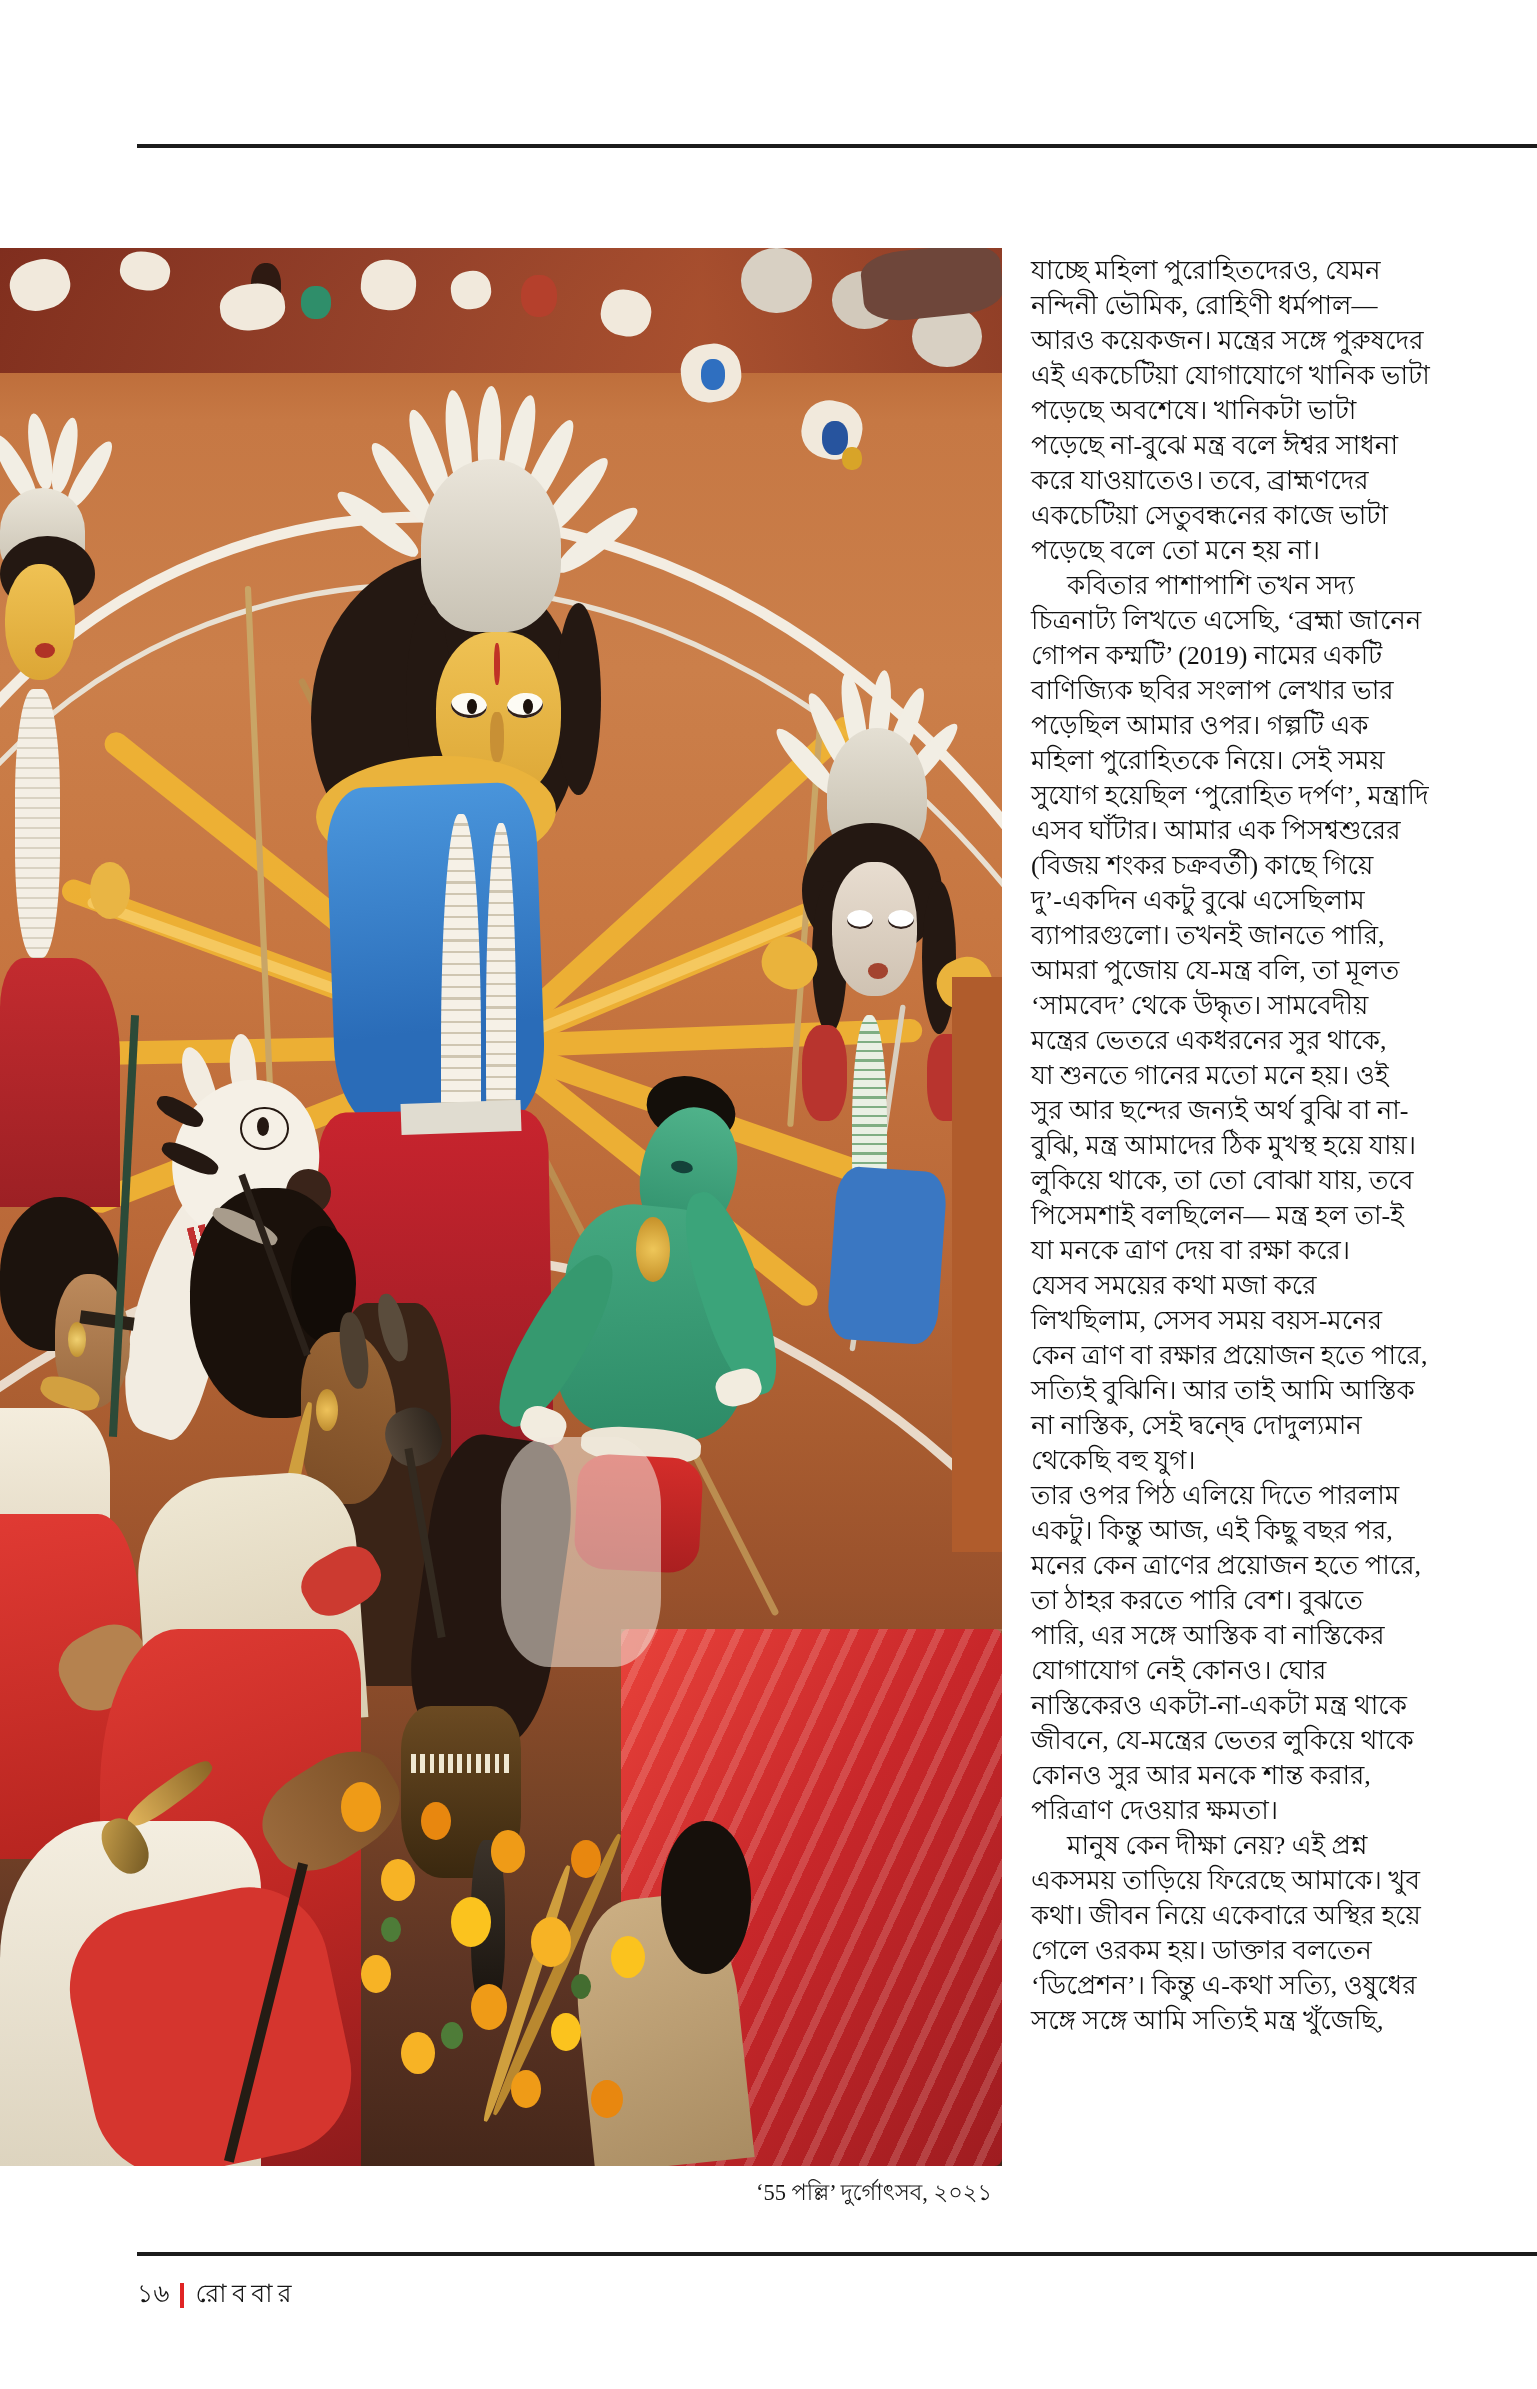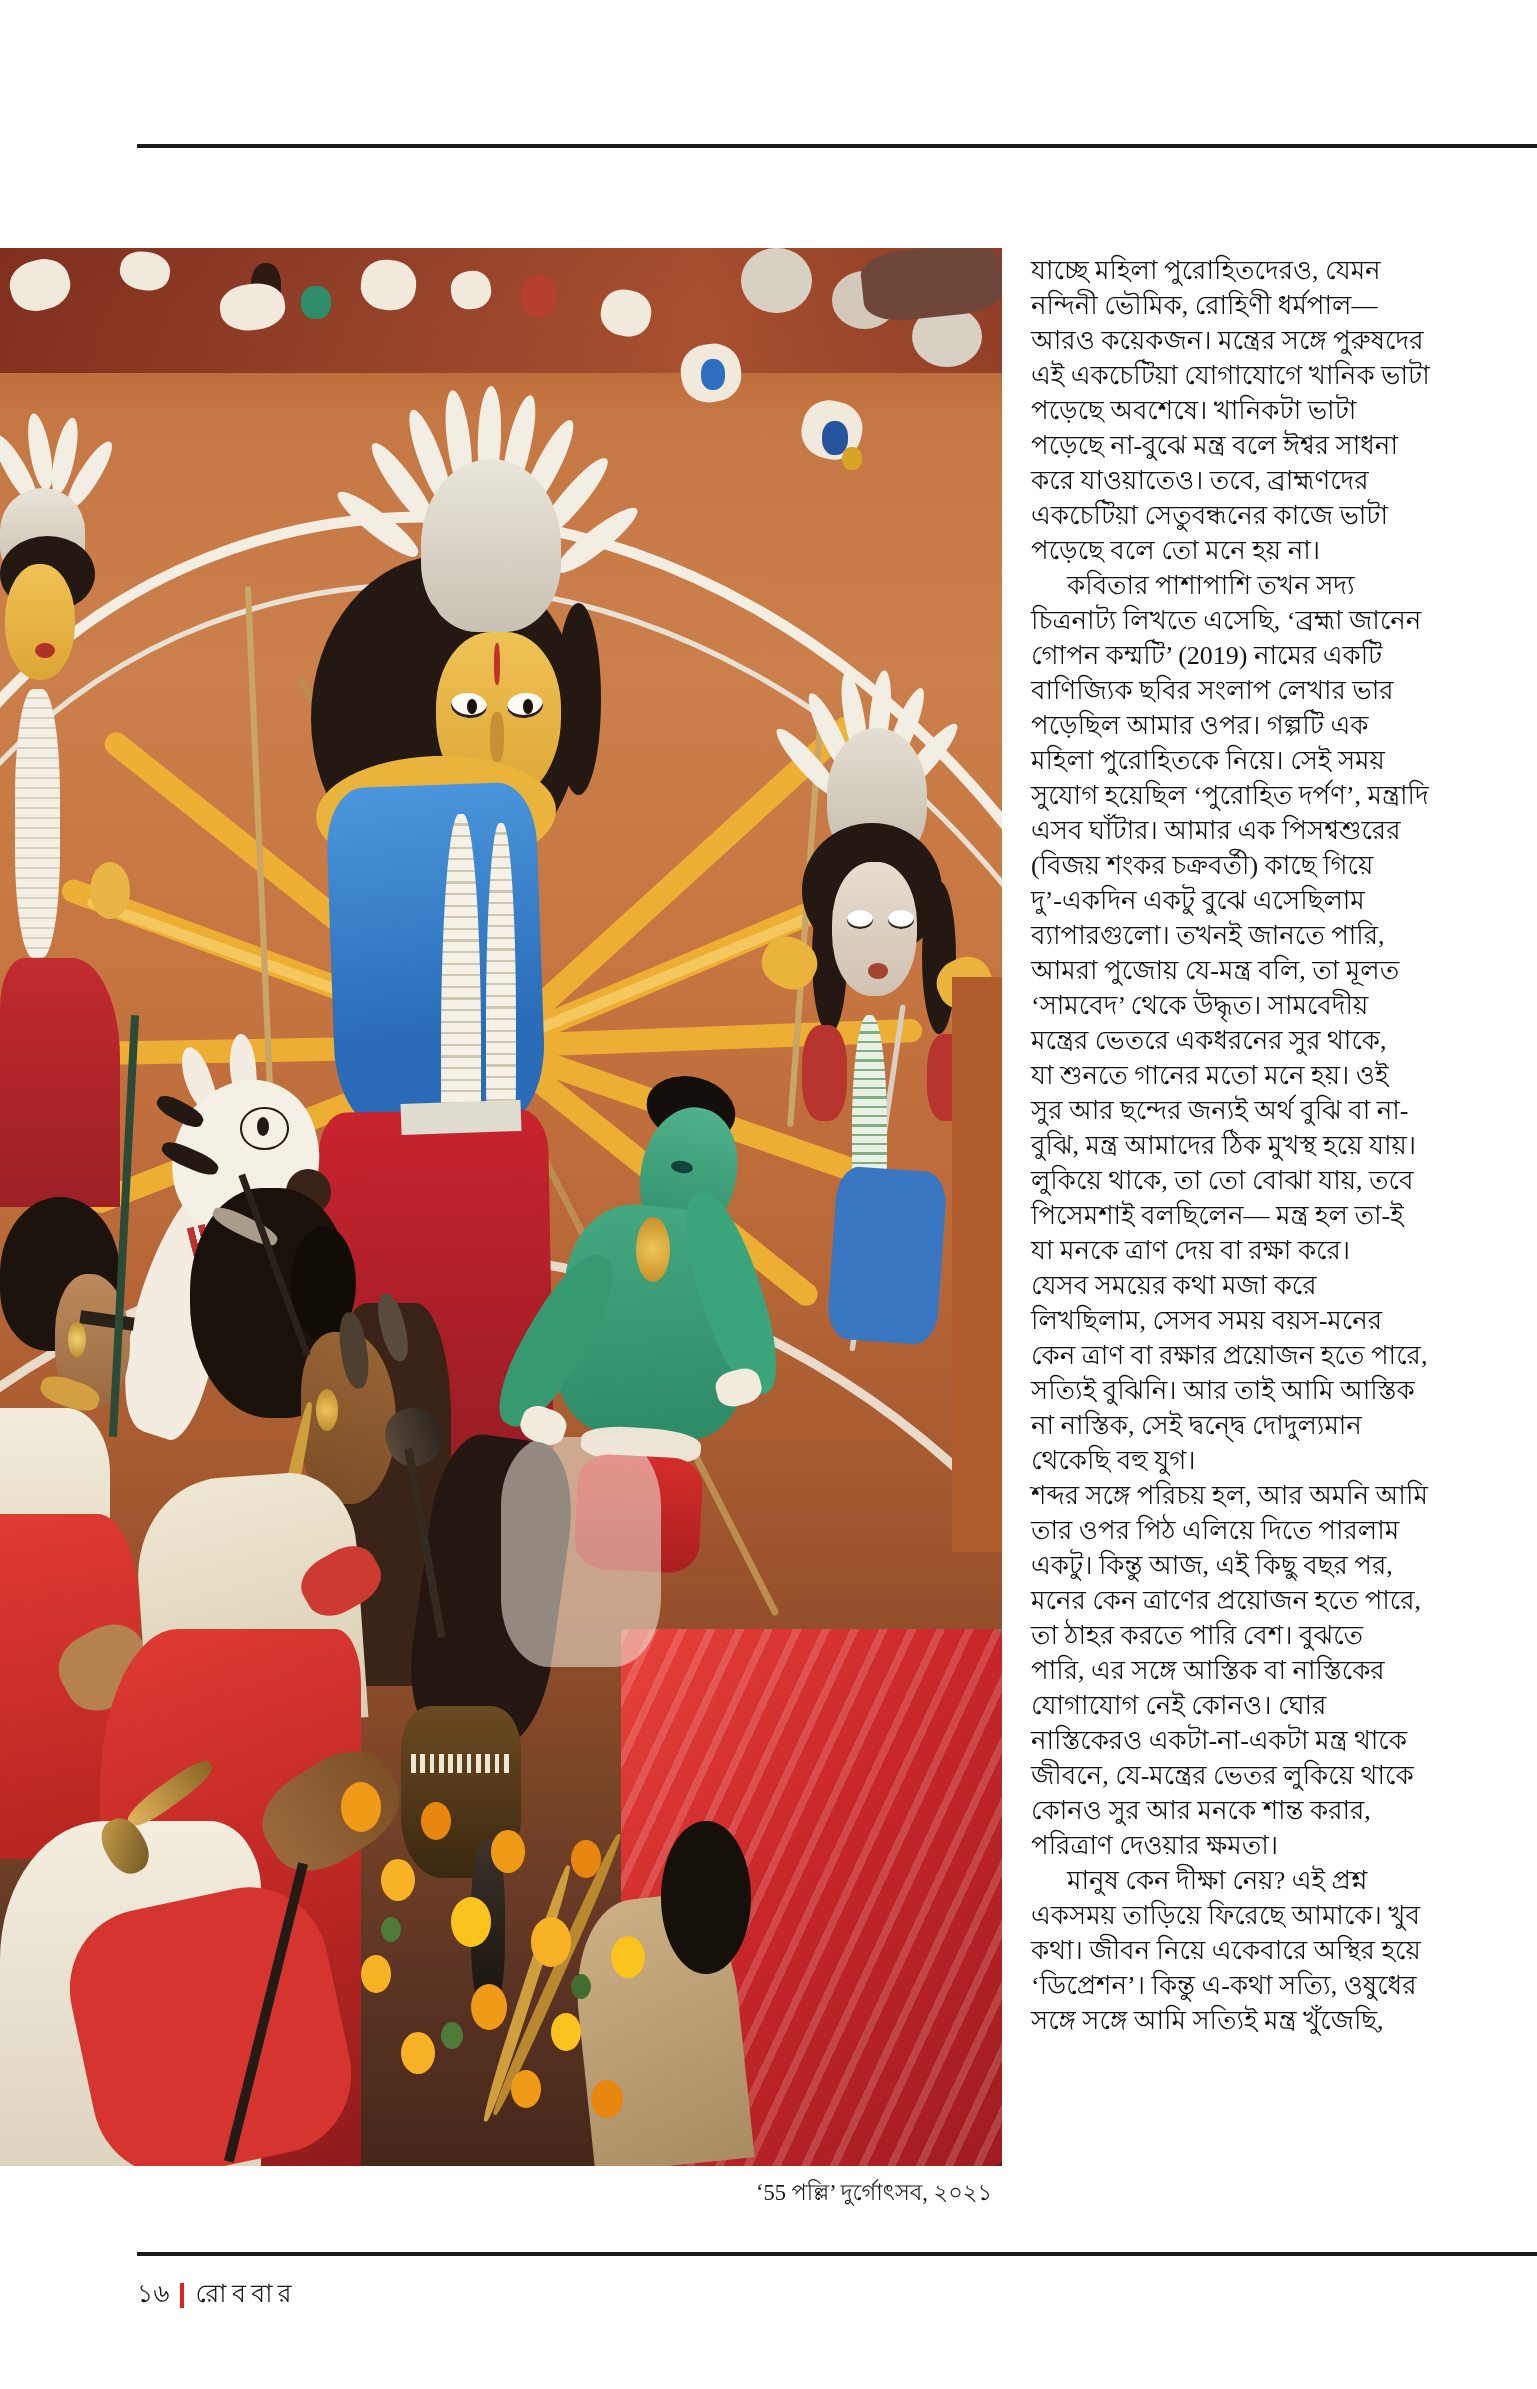--- a/index.html
+++ b/index.html
@@ -265,34 +265,34 @@
       <div class="ln">বুঝি, মন্ত্র আমাদের ঠিক মুখস্থ হয়ে যায়।</div>
       <div class="ln">লুকিয়ে থাকে, তা তো বোঝা যায়, তবে</div>
       <div class="ln">পিসেমশাই বলছিলেন— মন্ত্র হল তা-ই</div>
       <div class="ln">যা মনকে ত্রাণ দেয় বা রক্ষা করে।</div>
       <div class="ln">যেসব সময়ের কথা মজা করে</div>
       <div class="ln">লিখছিলাম, সেসব সময় বয়স-মনের</div>
       <div class="ln">কেন ত্রাণ বা রক্ষার প্রয়োজন হতে পারে,</div>
       <div class="ln">সত্যিই বুঝিনি। আর তাই আমি আস্তিক</div>
       <div class="ln">না নাস্তিক, সেই দ্বন্দ্বে দোদুল্যমান</div>
       <div class="ln">থেকেছি বহু যুগ।</div>
-      <div class="ln">শব্দর সঙ্গে পরিচয় হল, আর অমনি আমি</div>
       <div class="ln">তার ওপর পিঠ এলিয়ে দিতে পারলাম</div>
       <div class="ln">একটু। কিন্তু আজ, এই কিছু বছর পর,</div>
       <div class="ln">মনের কেন ত্রাণের প্রয়োজন হতে পারে,</div>
       <div class="ln">তা ঠাহর করতে পারি বেশ। বুঝতে</div>
       <div class="ln">পারি, এর সঙ্গে আস্তিক বা নাস্তিকের</div>
       <div class="ln">যোগাযোগ নেই কোনও। ঘোর</div>
       <div class="ln">নাস্তিকেরও একটা-না-একটা মন্ত্র থাকে</div>
       <div class="ln">জীবনে, যে-মন্ত্রের ভেতর লুকিয়ে থাকে</div>
       <div class="ln">কোনও সুর আর মনকে শান্ত করার,</div>
       <div class="ln">পরিত্রাণ দেওয়ার ক্ষমতা।</div>
       <div class="ln in">মানুষ কেন দীক্ষা নেয়? এই প্রশ্ন</div>
       <div class="ln">একসময় তাড়িয়ে ফিরেছে আমাকে। খুব</div>
       <div class="ln">কথা। জীবন নিয়ে একেবারে অস্থির হয়ে</div>
+      <div class="ln">গেলে ওরকম হয়। ডাক্তার বলতেন</div>
       <div class="ln">‘ডিপ্রেশন’। কিন্তু এ-কথা সত্যি, ওষুধের</div>
       <div class="ln">সঙ্গে সঙ্গে আমি সত্যিই মন্ত্র খুঁজেছি,</div>
     </div>
 
   <div class="rule" style="left:137px;top:2252px;width:1400px;"></div>
   <div class="footer">
     <span>১৬</span>
     <span class="sep"></span>
     <span class="mag">রোববার</span>
   </div>

